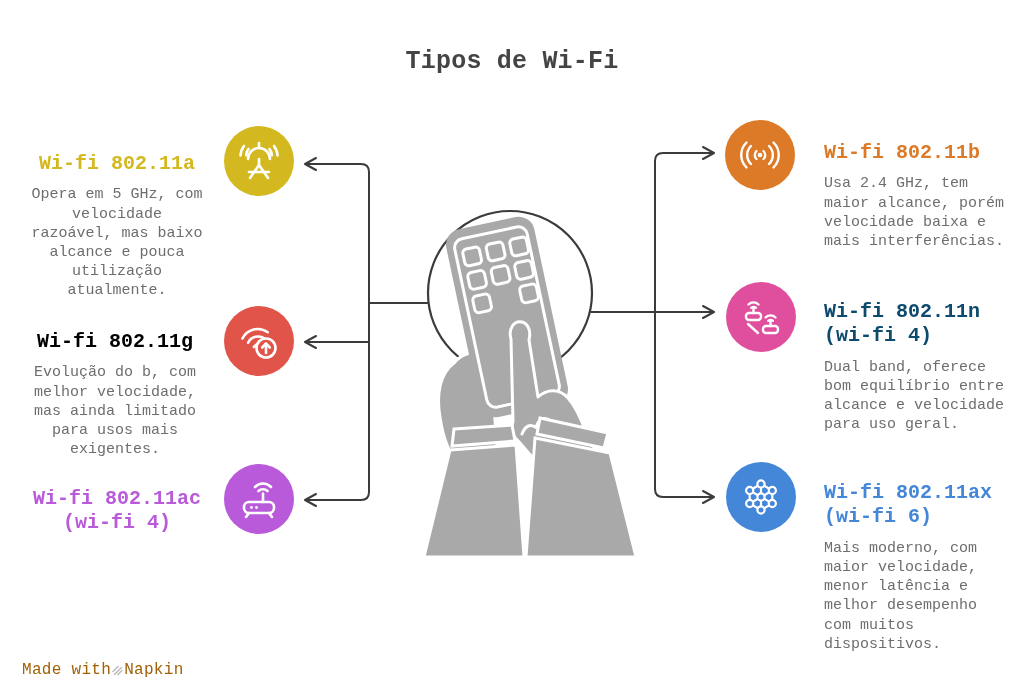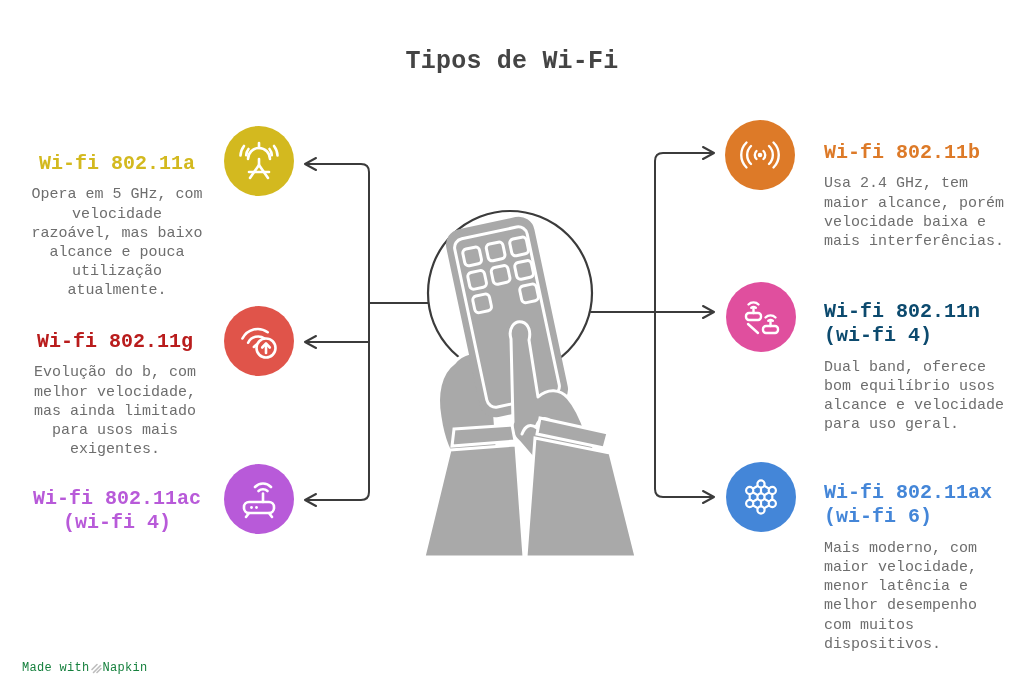--- a/index.html
+++ b/index.html
@@ -16,21 +16,21 @@
   .tb .ds{font-size:15px;color:#6e6e6e;line-height:1.28;margin:0;}
   .t-right{text-align:center;}
   .circle{
     position:absolute;width:70px;height:70px;border-radius:50%;
     display:flex;align-items:center;justify-content:center;
   }
   .circle svg{display:block;}
   .overlay{position:absolute;left:0;top:0;}
   .footer{
     position:absolute;left:22px;top:661px;display:flex;align-items:center;gap:0;
-    font-size:12px;color:#15803d;letter-spacing:.3px;
+    font-size:16px;color:#a16207;letter-spacing:.3px;
   }
   .footer svg{display:block;}
 </style>
 </head>
 <body>
 
 <div class="canvas">
 
   <div class="title">Tipos de Wi-Fi</div>
 
@@ -173,36 +173,36 @@
       </g>
     </svg>
   </div>
 
   <div class="tb t-right" style="left:28px;top:152px;width:178px">
     <div class="hd" style="color: rgb(211, 185, 31);">Wi-fi 802.11a</div>
     <p class="ds">Opera em 5 GHz, com velocidade razoável, mas baixo alcance e pouca utilização atualmente.</p>
   </div>
 
   <div class="tb t-right" style="left:24px;top:330px;width:182px">
-    <div class="hd" style="color: #b91c1c;">Wi-fi 802.11g</div>
+    <div class="hd" style="color: #000000;">Wi-fi 802.11g</div>
     <p class="ds">Evolução do b, com melhor velocidade, mas ainda limitado para usos mais exigentes.</p>
   </div>
 
   <div class="tb t-right" style="left:28px;top:487px;width:178px">
     <div class="hd" style="color: rgb(184, 90, 217);">Wi-fi 802.11ac (wi-fi 4)</div>
   </div>
 
   <div class="tb" style="left:824px;top:141px;width:185px">
     <div class="hd" style="color: rgb(221, 122, 40);">Wi-fi 802.11b</div>
     <p class="ds">Usa 2.4 GHz, tem maior alcance, porém velocidade baixa e mais interferências.</p>
   </div>
 
   <div class="tb" style="left:824px;top:300px;width:190px">
     <div class="hd" style="color: #0c4a6e;">Wi-fi 802.11n (wi-fi 4)</div>
-    <p class="ds">Dual band, oferece bom equilíbrio usos alcance e velocidade para uso geral.</p>
+    <p class="ds">Dual band, oferece bom equilíbrio entre alcance e velocidade para uso geral.</p>
   </div>
 
   <div class="tb" style="left:824px;top:481px;width:180px">
     <div class="hd" style="color: rgb(68, 134, 216);">Wi-fi 802.11ax (wi-fi 6)</div>
     <p class="ds">Mais moderno, com maior velocidade, menor latência e melhor desempenho com muitos dispositivos.</p>
   </div>
 
   <div class="footer">
     <span>Made with</span>
     <svg width="13" height="13" viewBox="0 0 13 13">

